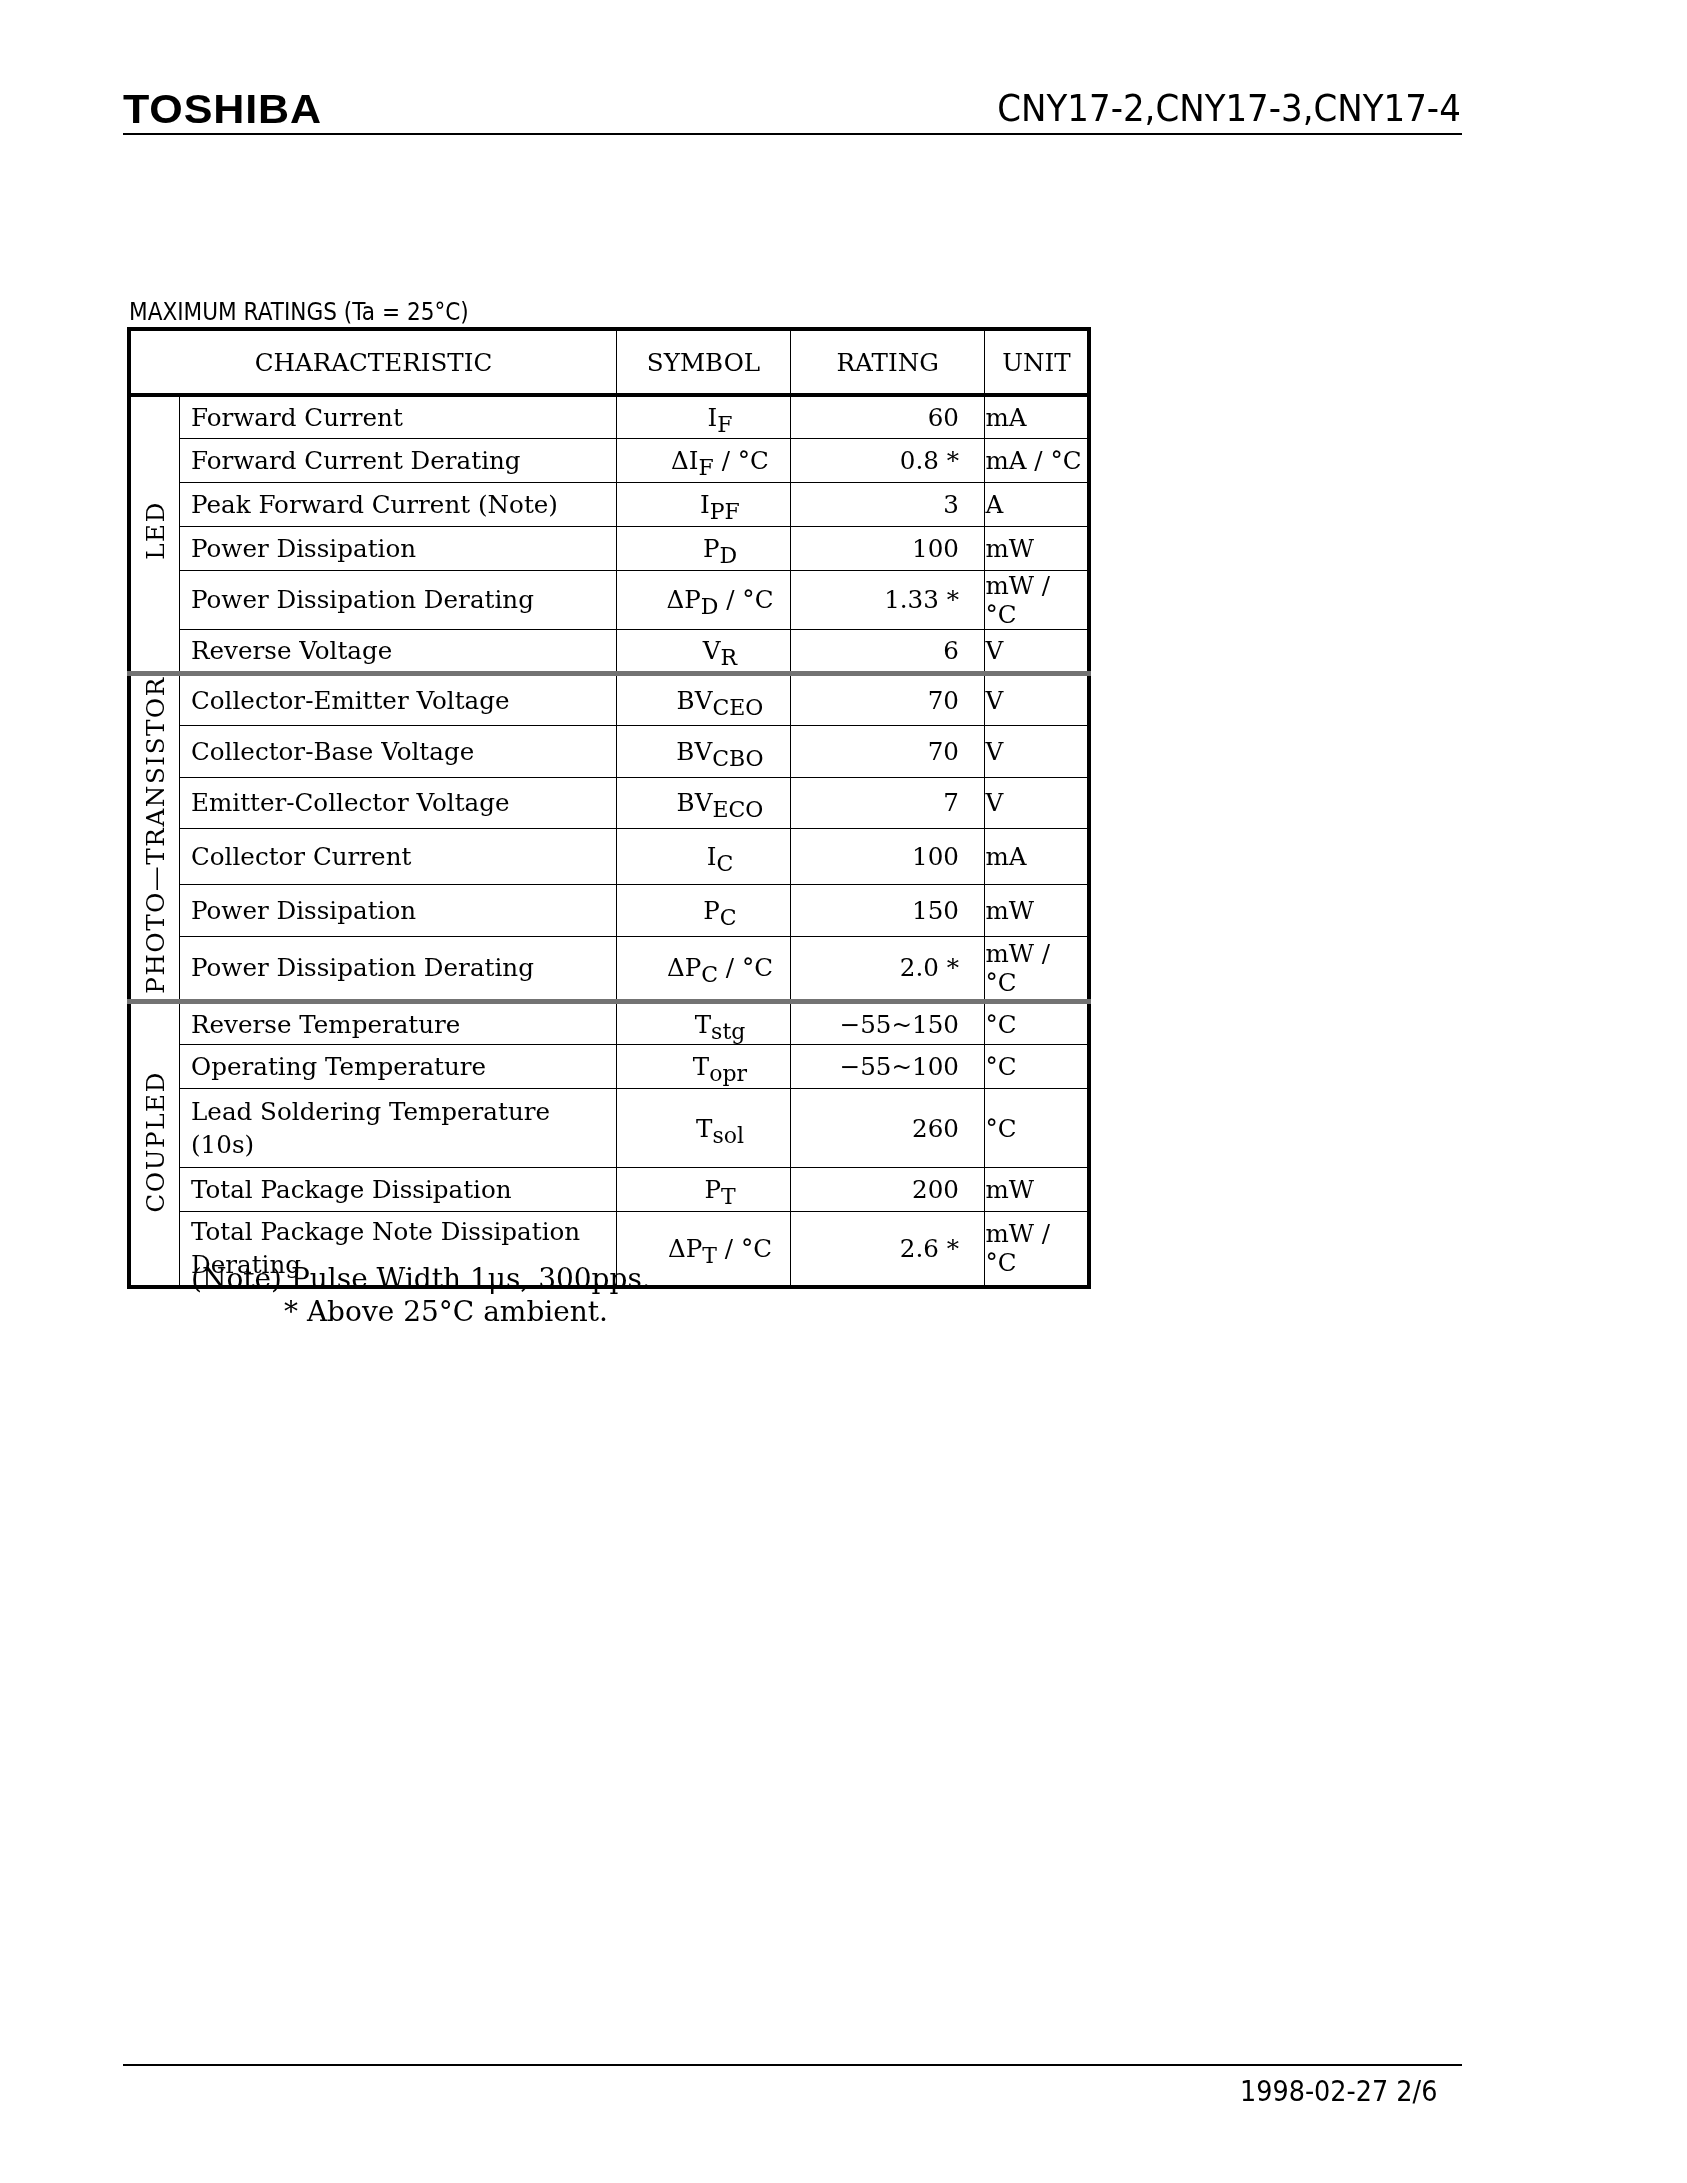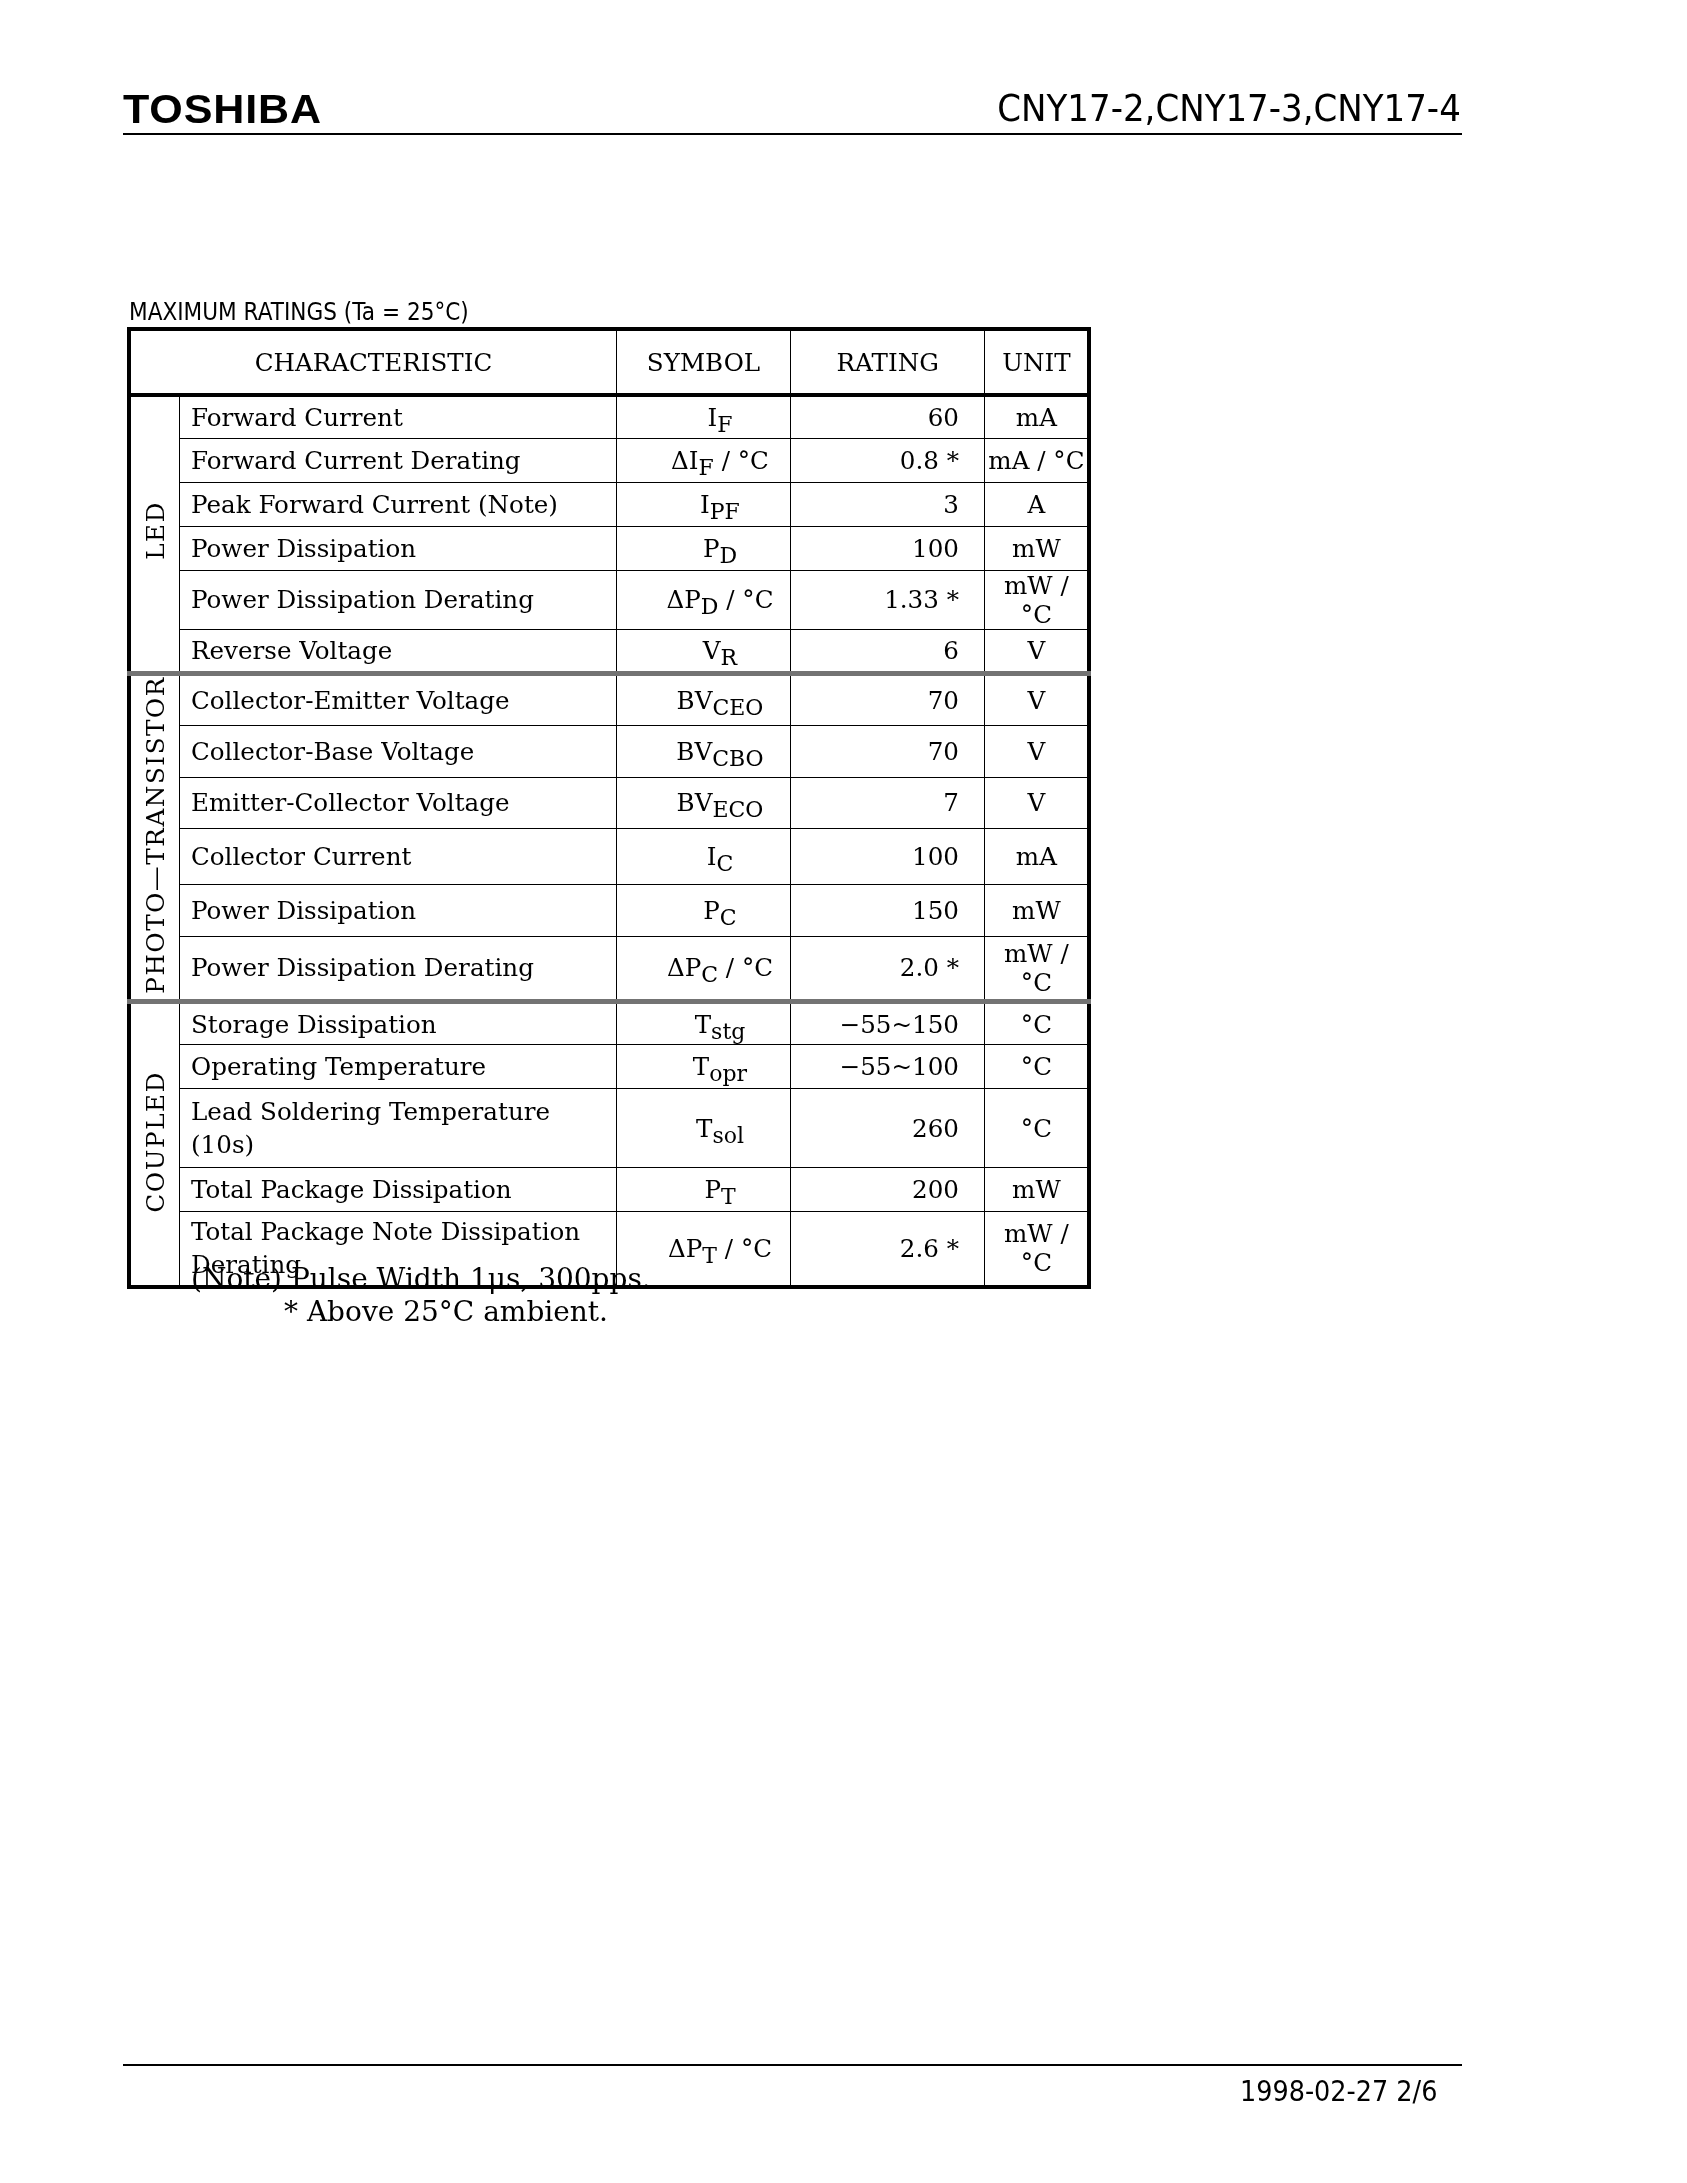--- a/index.html
+++ b/index.html
@@ -16,21 +16,21 @@
            border:4px solid #000; font-family:"DejaVu Serif", serif; font-size:24.6px; }
   table.ratings td, table.ratings th { border:1.6px solid #000; padding:0; font-weight:normal; }
   table.ratings tr.grp-start td { border-top:5px solid #737373;margin-top:40px; }
   th.h { height:62px; text-align:center; border-bottom:4px solid #000 !important; }
   td.group { width:48px; text-align:center; vertical-align:middle; border-right:1.6px solid #000; }
   td.group span { display:inline-block; writing-mode:vertical-rl; transform:rotate(180deg);
            letter-spacing:1.6px; white-space:nowrap; font-size:24.6px; }
   td.char { width:425px; padding-left:11px !important; text-align:left; line-height:33px; }
   td.sym { width:140px; padding-left:33px !important; text-align:center; }
   td.rat { width:168px; text-align:right; padding-right:25.4px !important; }
-  td.unit { width:100px; text-align:center; }
+  td.unit { width:100px; text-align:left; }
   sub { font-size:22px; vertical-align:-6.4px; line-height:0; }
   .notes { position:absolute; left:191px; top:1262px; font-size:28px; line-height:33px; }
   .notes .l2 { padding-left:93px; }
   .footer-text { position:absolute; right:250px; top:2074px; font-family:"DejaVu Sans", sans-serif;
            font-size:29px; transform:scaleX(0.88); transform-origin:right; }
 </style>
 </head>
 <body>
 
 <div class="brand">TOSHIBA</div>
@@ -118,21 +118,21 @@
         <td class="unit">mW</td>
       </tr>
       <tr style="height: 48px;">
         <td class="char">Power Dissipation Derating</td>
         <td class="sym"><span>ΔP</span><sub>C</sub><span> / °C</span></td>
         <td class="rat">2.0 *</td>
         <td class="unit">mW / °C</td>
       </tr>
       <tr class="grp-start" style="height: 43px;">
         <td class="group" rowspan="5"><span>COUPLED</span></td>
-        <td class="char">Storage Dissipation</td>
+        <td class="char">Reverse Temperature</td>
         <td class="sym"><span>T</span><sub>stg</sub><span></span></td>
         <td class="rat">−55~150</td>
         <td class="unit">°C</td>
       </tr>
       <tr style="height: 44px;">
         <td class="char">Operating Temperature</td>
         <td class="sym"><span>T</span><sub>opr</sub><span></span></td>
         <td class="rat">−55~100</td>
         <td class="unit">°C</td>
       </tr>

